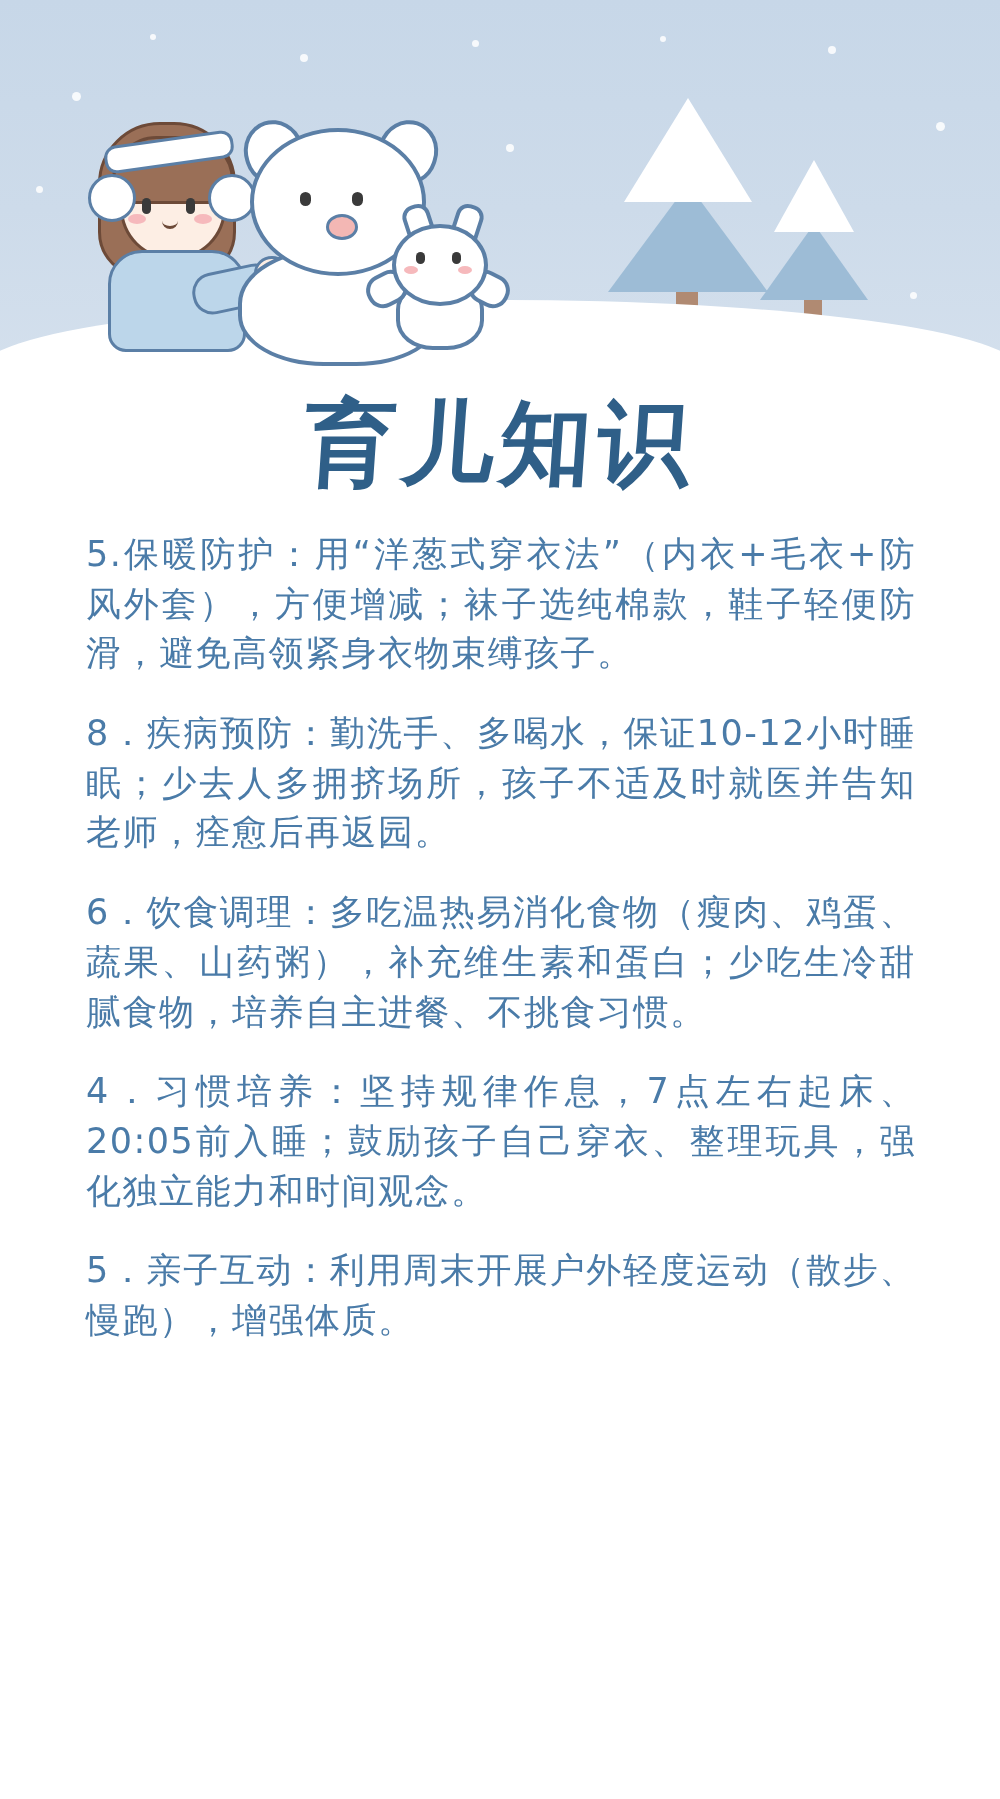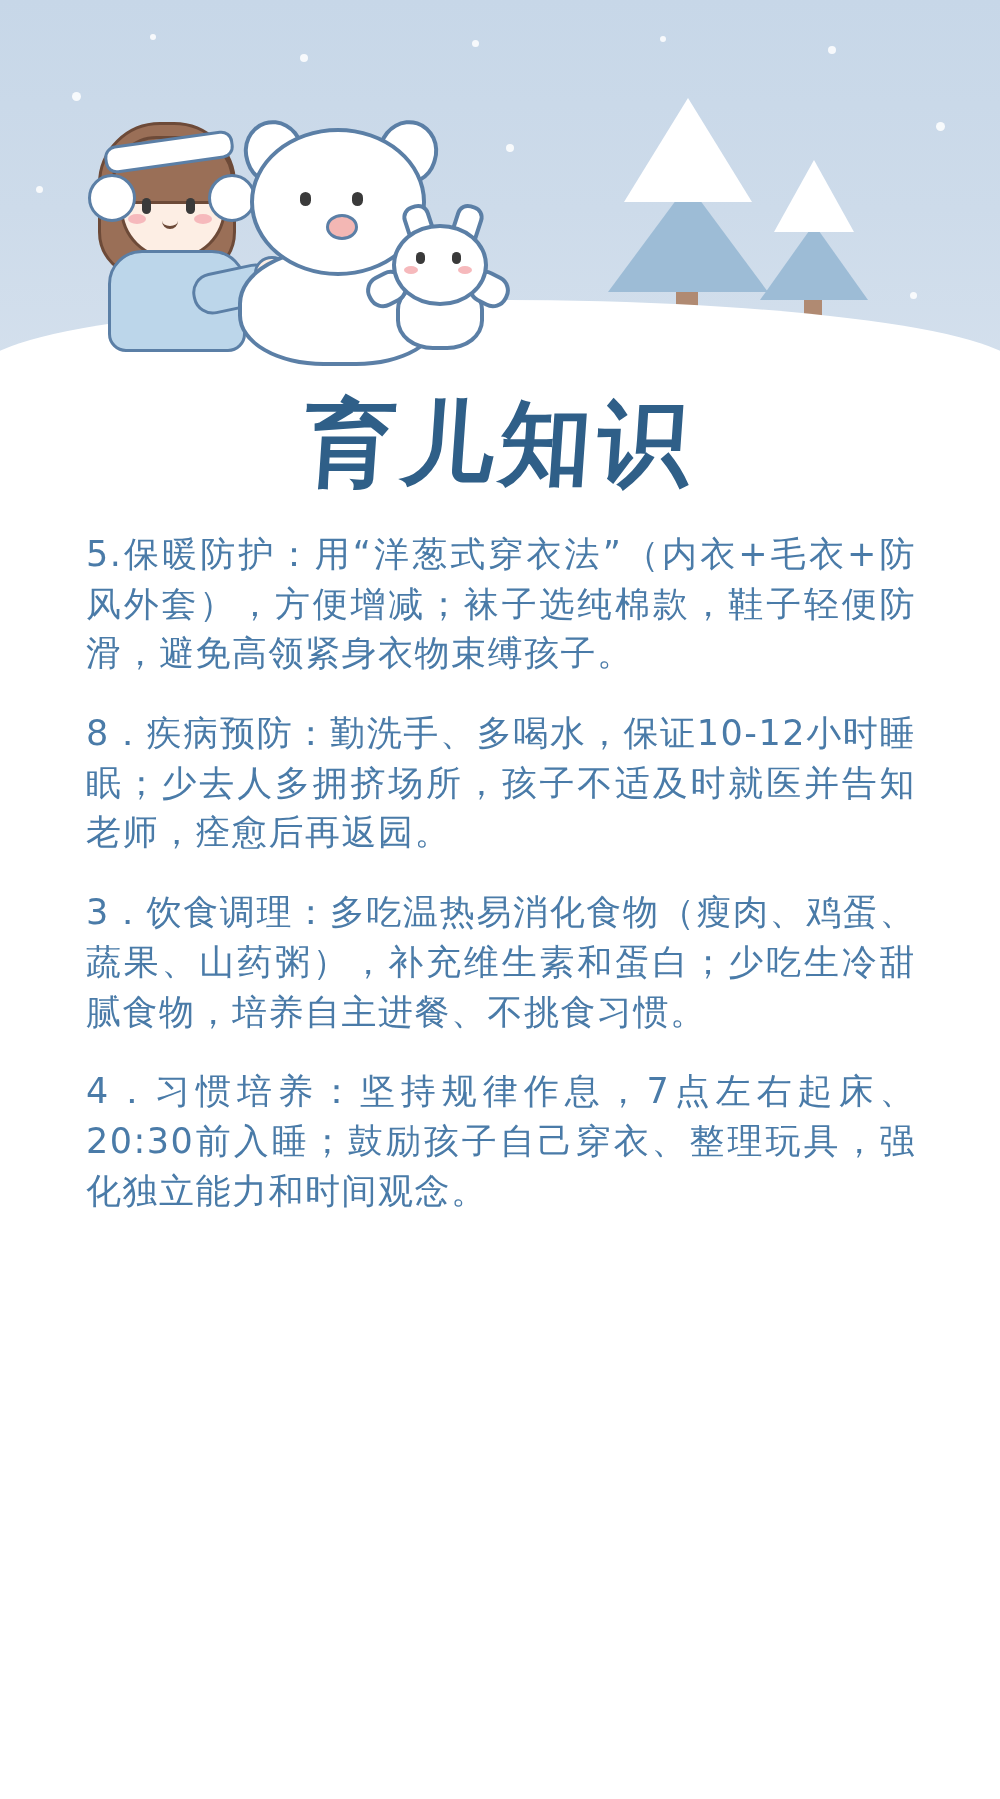--- a/index.html
+++ b/index.html
@@ -384,17 +384,18 @@
 
   <div class="page-body"></div>
 
   <div class="title-wrap">
     <div class="title">育儿知识</div>
   </div>
 
   <div class="content">
     <p class="para">5.保暖防护：用“洋葱式穿衣法”（内衣+毛衣+防风外套），方便增减；袜子选纯棉款，鞋子轻便防滑，避免高领紧身衣物束缚孩子。</p>
     <p class="para">8．疾病预防：勤洗手、多喝水，保证10-12小时睡眠；少去人多拥挤场所，孩子不适及时就医并告知老师，痊愈后再返园。</p>
-    <p class="para">3．饮食调理：多吃温热易消化食物（瘦肉、鸡蛋、蔬果、山药粥），补充维生素和蛋白；少吃生冷甜腻食物，培养自主进餐、不挑食习惯。</p>
-    <p class="para">4．习惯培养：坚持规律作息，7点左右起床、20:30前入睡；鼓励孩子自己穿衣、整理玩具，强化独立能力和时间观念。</p>
+    <p class="para">6．饮食调理：多吃温热易消化食物（瘦肉、鸡蛋、蔬果、山药粥），补充维生素和蛋白；少吃生冷甜腻食物，培养自主进餐、不挑食习惯。</p>
+    <p class="para">4．习惯培养：坚持规律作息，7点左右起床、20:05前入睡；鼓励孩子自己穿衣、整理玩具，强化独立能力和时间观念。</p>
+    <p class="para">5．亲子互动：利用周末开展户外轻度运动（散步、慢跑），增强体质。</p>
   </div>
 
 </div>
 
 </body></html>

